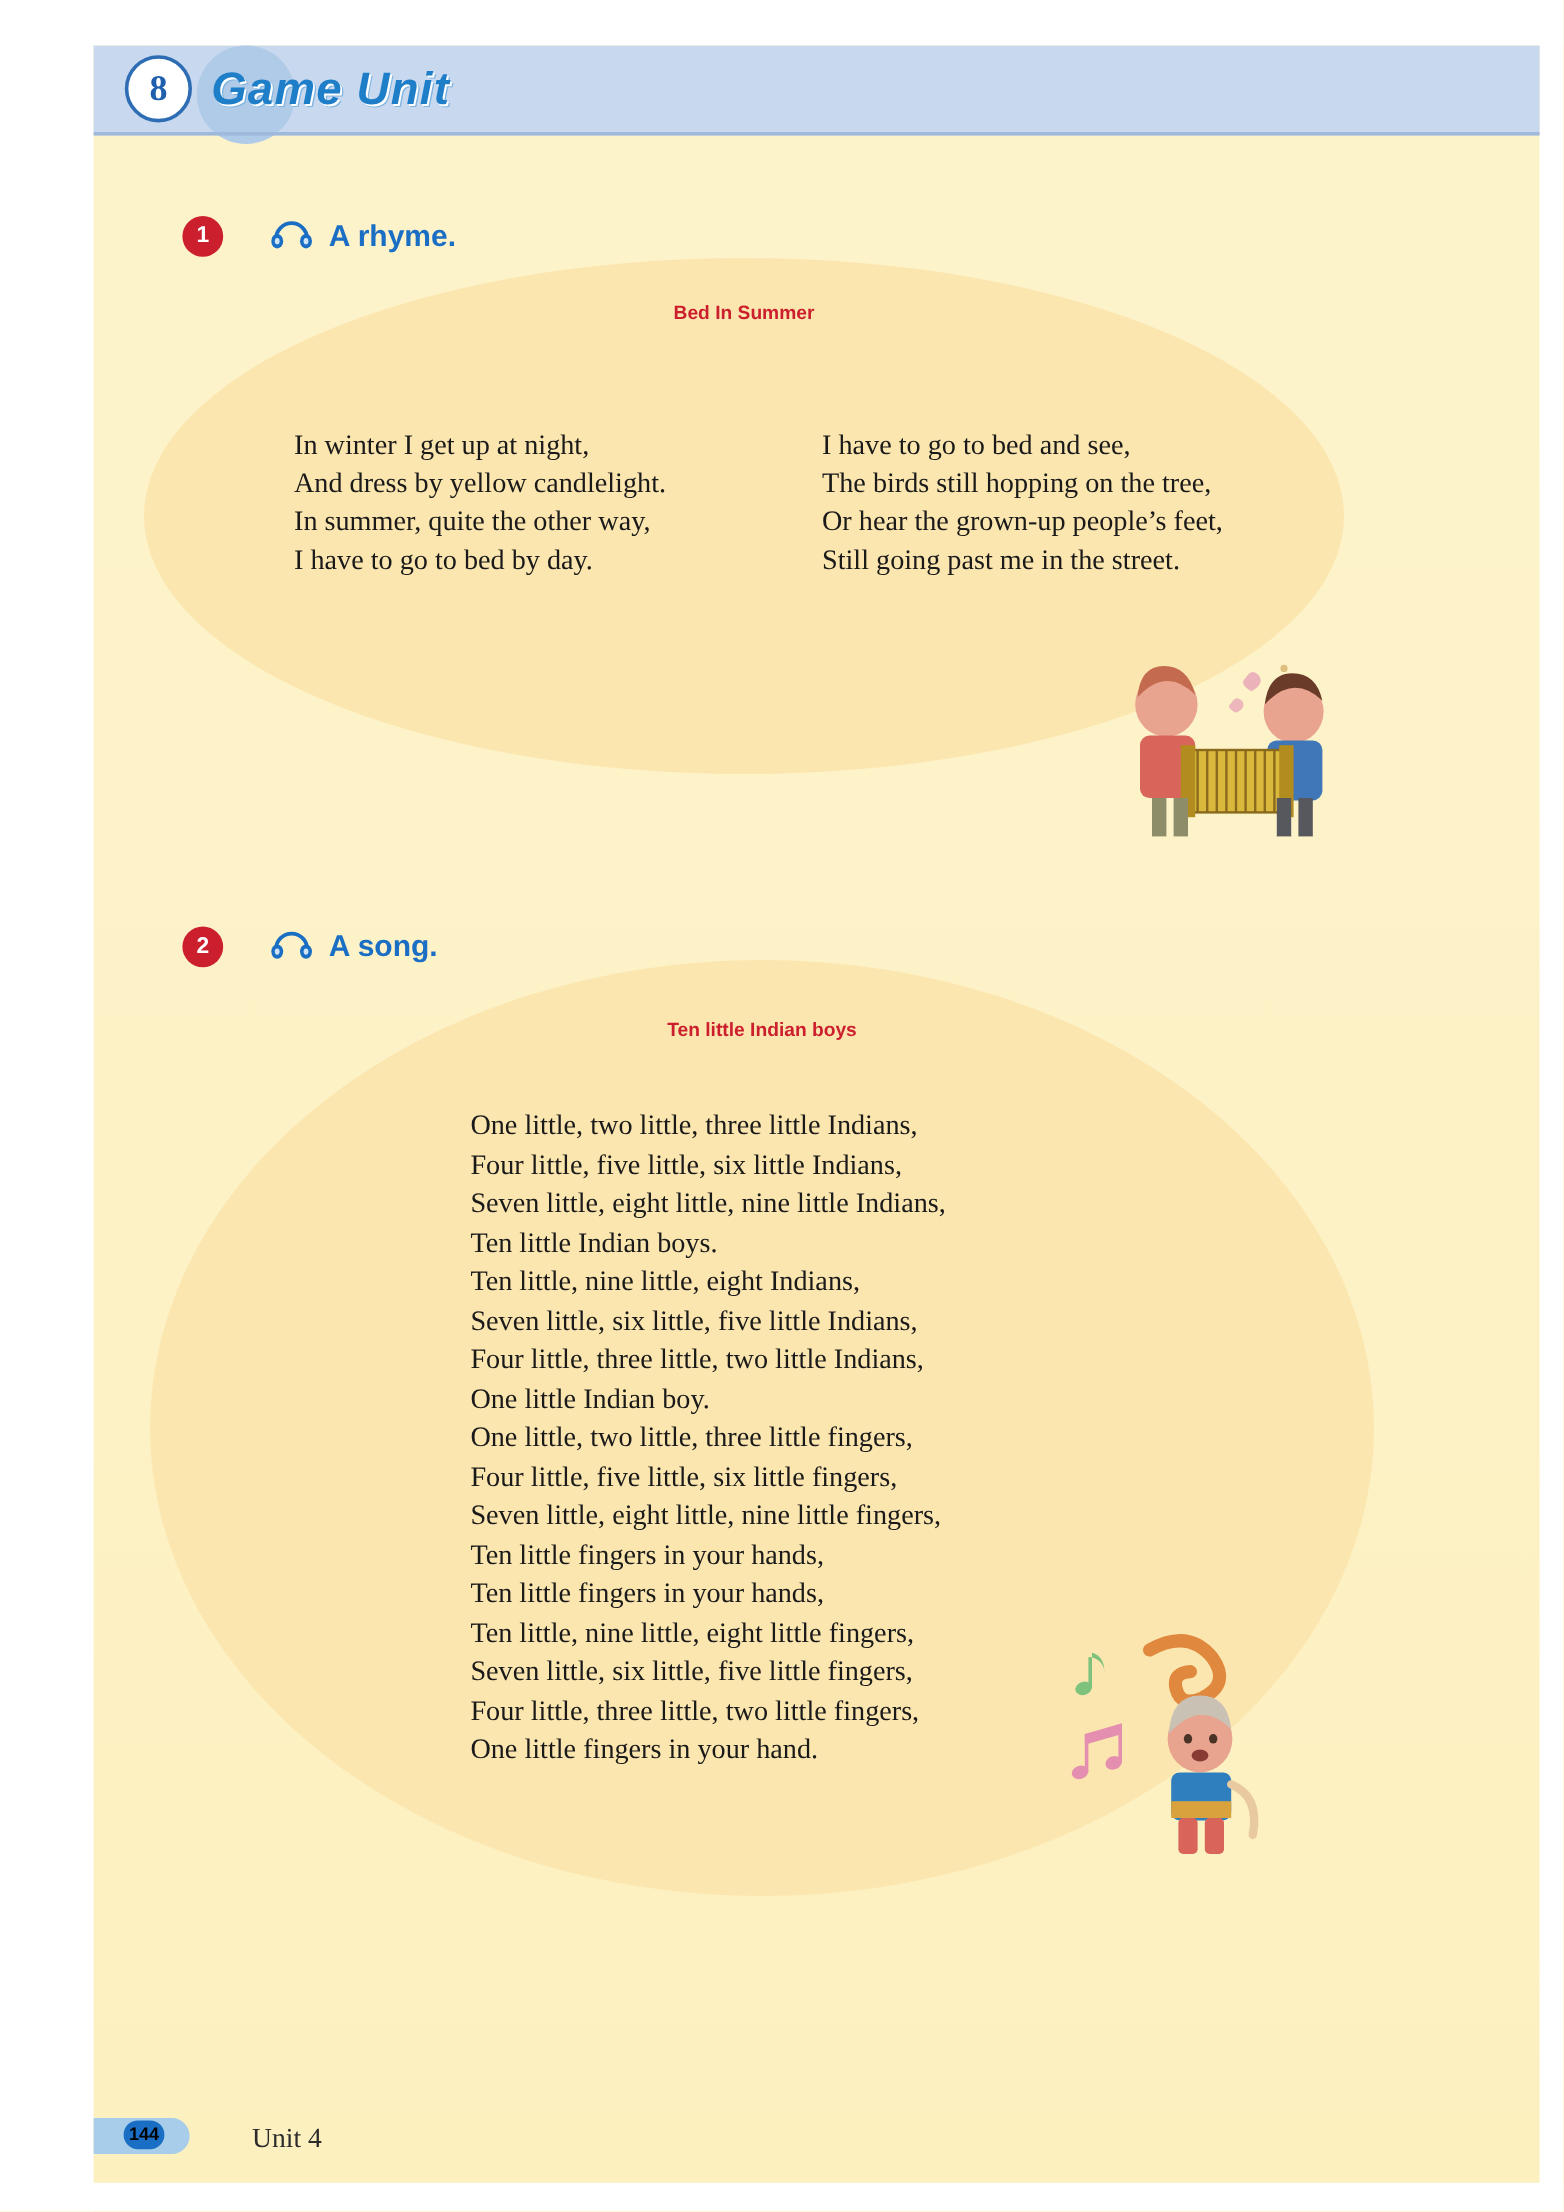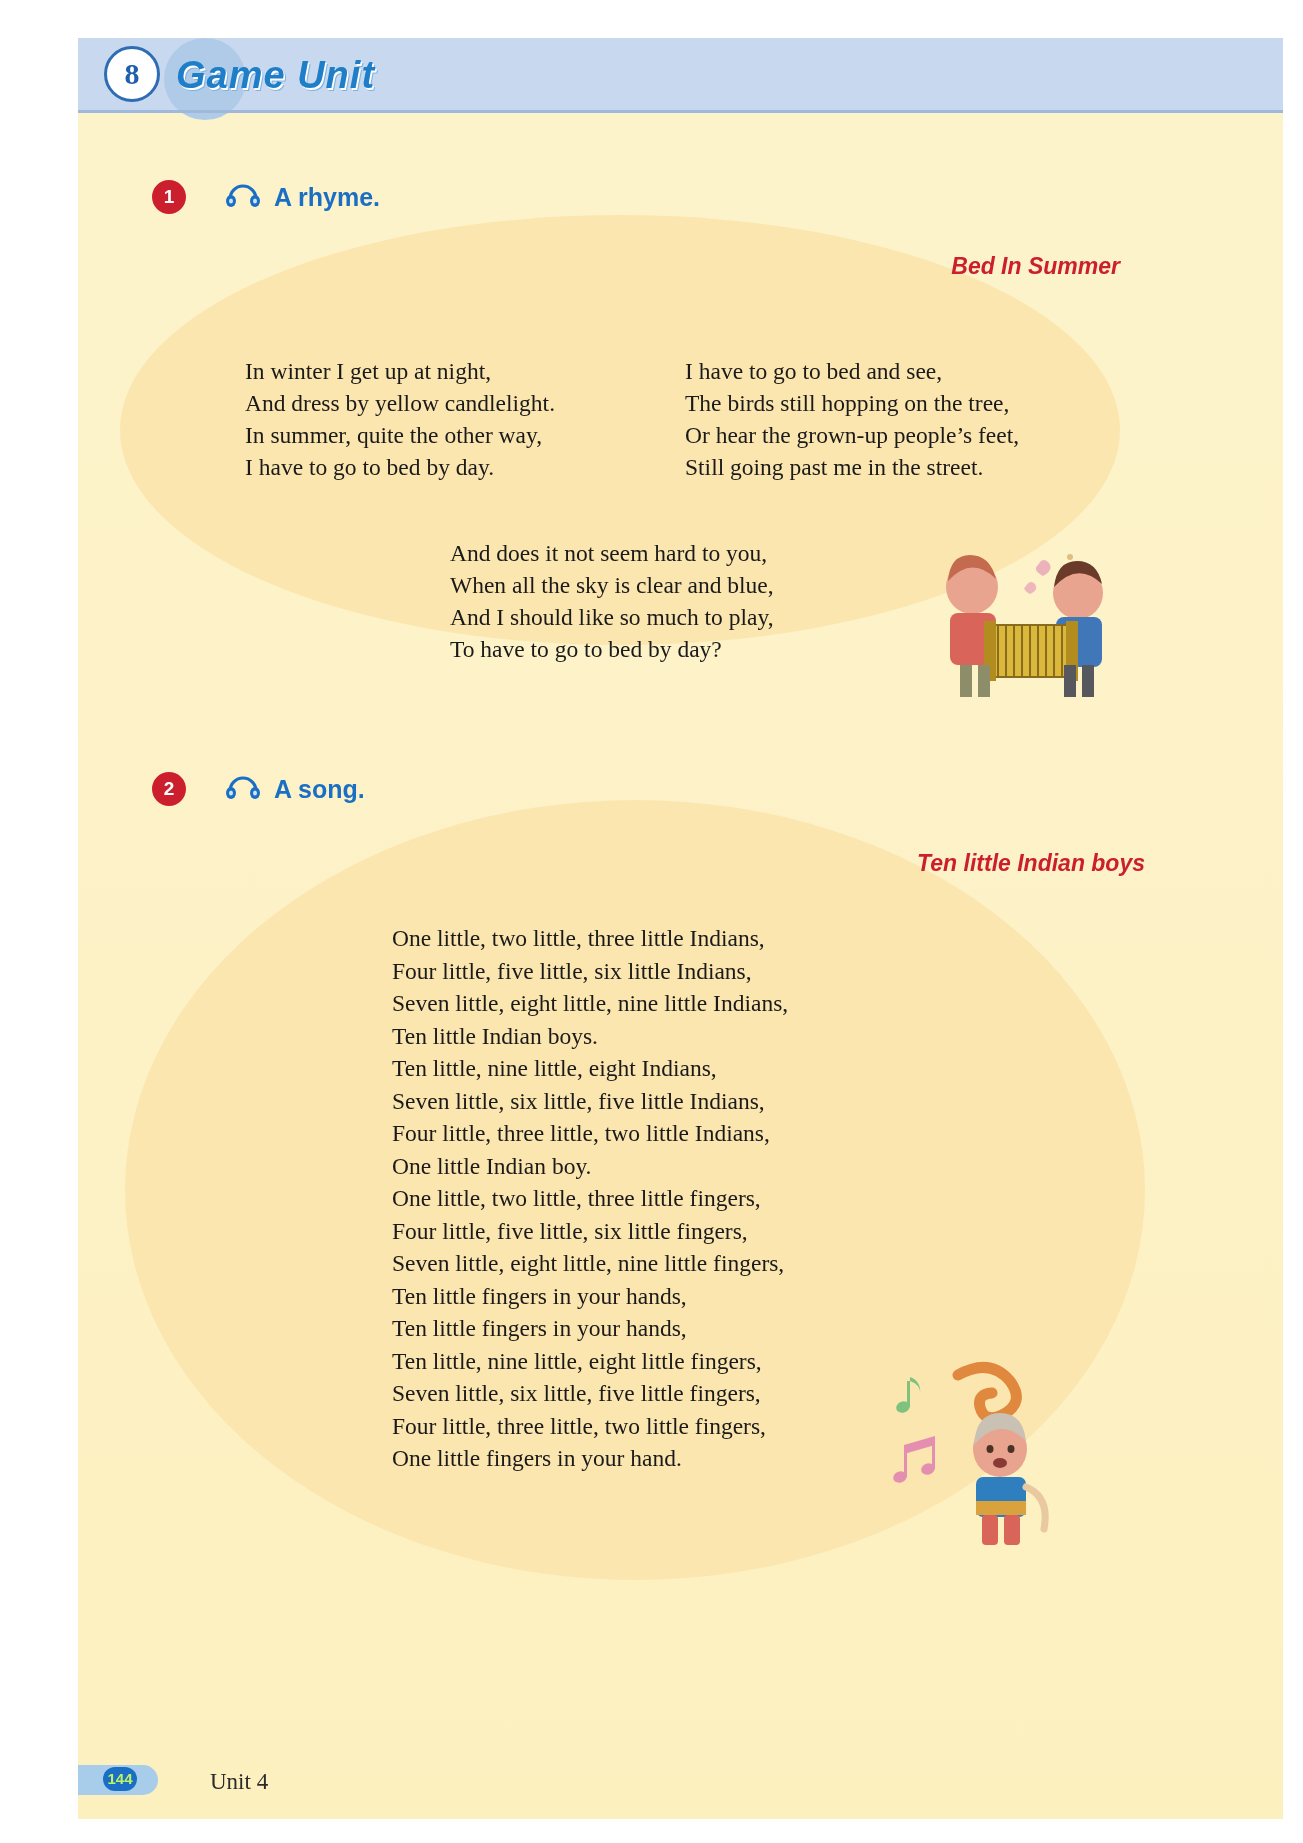--- a/index.html
+++ b/index.html
@@ -146,26 +146,25 @@
   }
   .ellipse-main {
     position: absolute;
     border-radius: 50%;
     background: #fce6af;
   }
 
   .card-title {
     position: absolute;
     width: 100%;
-    text-align: right;
-    font-family: "Liberation Sans", sans-serif;
-    font-weight: bold;
-    font-size: 23px;
+    text-align: center;
+    font-family: "Liberation Sans", sans-serif;
+    font-weight: bold;
+    font-size: 16px;
     color: #cc1f2e;
-    font-style: italic;
   }
   .verse {
     position: absolute;
     font-family: "Liberation Serif", serif;
     font-size: 23.5px;
     line-height: 32px;
     color: #1a1a1a;
     white-space: pre-line;
   }
   .song-verse {
@@ -188,21 +187,21 @@
     border-radius: 0 15px 15px 0;
   }
   .footer-page {
     position: absolute;
     left: 103px;
     bottom: 52px;
     width: 34px;
     height: 24px;
     border-radius: 12px;
     background: #1a6fc4;
-    color: #bef264;
+    color: #000000;
     font-family: "Liberation Sans", sans-serif;
     font-weight: bold;
     font-size: 15px;
     line-height: 24px;
     text-align: center;
   }
   .footer-unit {
     position: absolute;
     left: 210px;
     bottom: 48px;
@@ -252,24 +251,20 @@
   <div class="card-title" style="left:120px; top:253px; width:1000px;">Bed In Summer</div>
 
   <div class="verse" style="left:245px; top:355px;">In winter I get up at night,
 And dress by yellow candlelight.
 In summer, quite the other way,
 I have to go to bed by day.</div>
   <div class="verse" style="left:685px; top:355px;">I have to go to bed and see,
 The birds still hopping on the tree,
 Or hear the grown-up people’s feet,
 Still going past me in the street.</div>
-  <div class="verse" style="left:450px; top:537px;">And does it not seem hard to you,
-When all the sky is clear and blue,
-And I should like so much to play,
-To have to go to bed by day?</div>
 
   <div class="art" style="left:930px; top:545px; width:200px; height:165px;">
     <svg width="200" height="165" viewBox="0 0 200 165">
 
       <path d="M108 20 q5 -9 11 -2 q5 7 -6 13 q-11 -6 -5 -11z" fill="#e9a7b8" opacity="0.85"></path>
       <path d="M96 41 q4 -7 9 -2 q4 6 -5 10 q-9 -5 -4 -8z" fill="#e9a7b8" opacity="0.8"></path>
       <circle cx="140" cy="12" r="3" fill="#cfa85e" opacity="0.7"></circle>
 
       <ellipse cx="42" cy="42" rx="26" ry="27" fill="#e8a48f"></ellipse>
       <path d="M18 36 q24 -26 48 -2 q-6 -24 -26 -24 q-20 0 -22 26z" fill="#c46a4f"></path>

